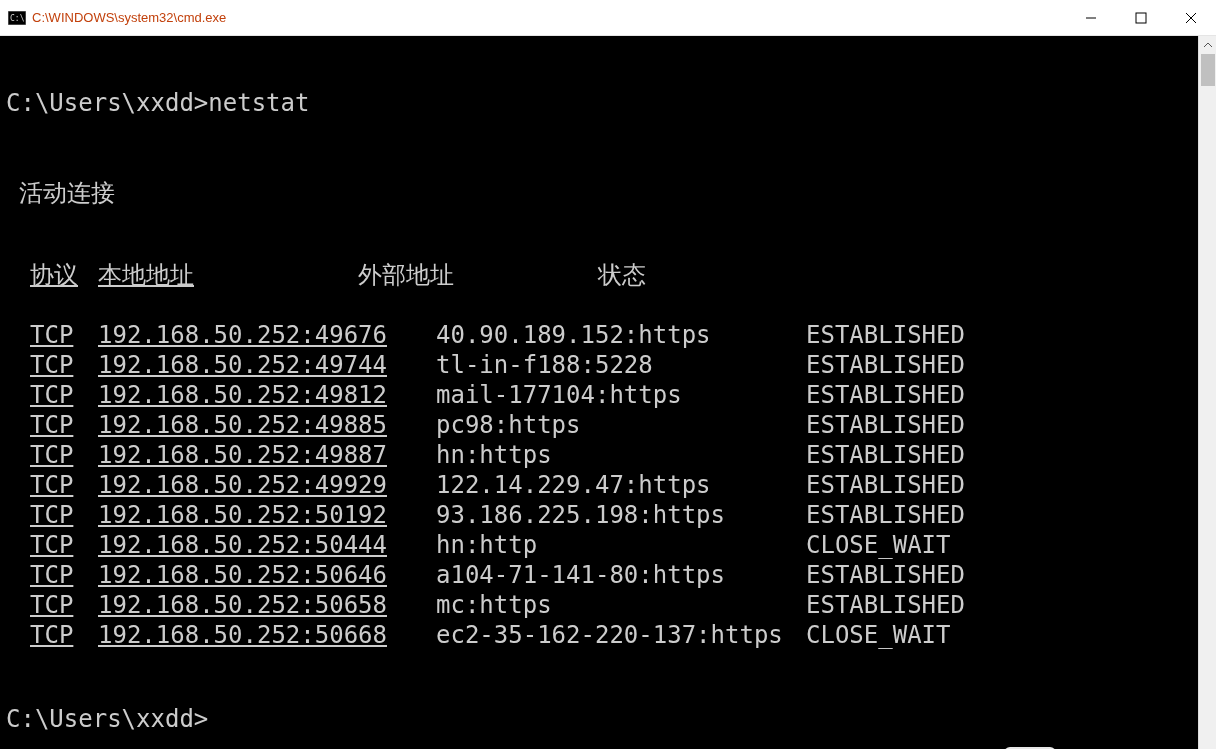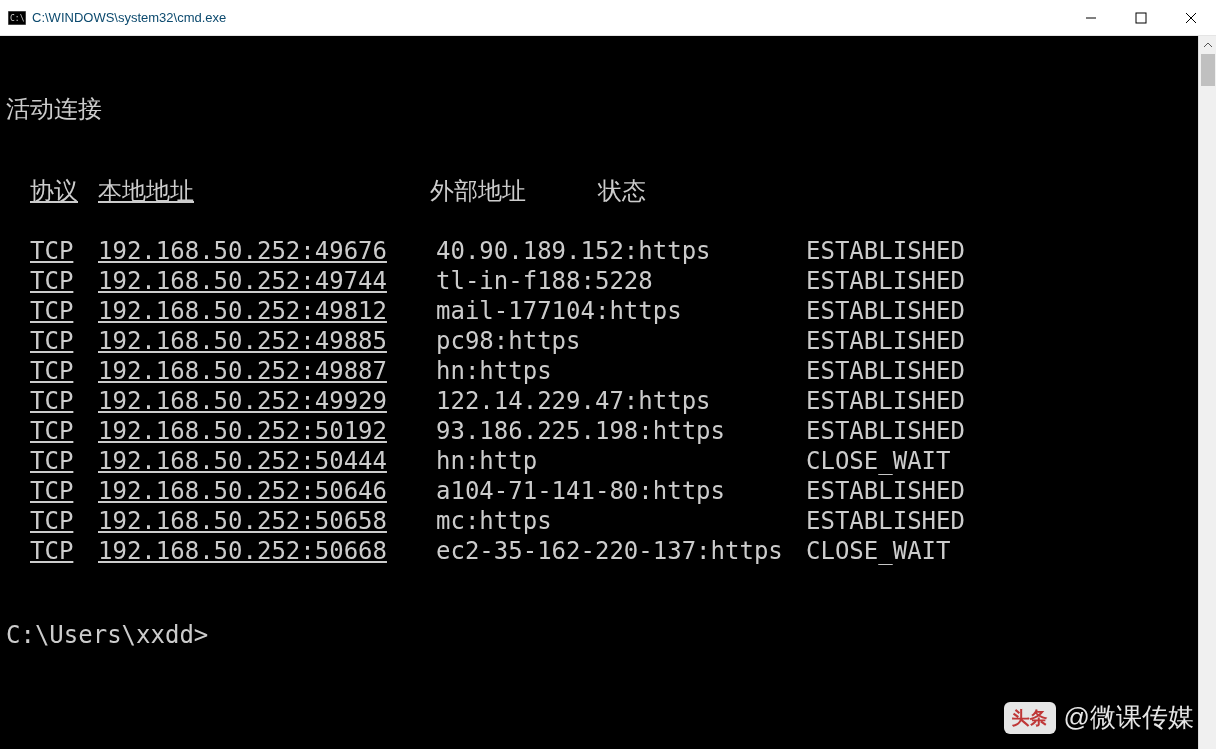--- a/index.html
+++ b/index.html
@@ -21,21 +21,21 @@
     display: flex; align-items: center;
     border-bottom: 1px solid #e5e5e5;
     padding-left: 8px;
   }
   .titlebar .appicon {
     width: 18px; height: 16px;
     display:flex;align-items:center;justify-content:center;
     margin-right:6px;
   }
   .titlebar .title {
-    font-size: 13px; color: #0c4a6e;
+    font-size: 13px; color: #c2410c;
     flex: 0 0 auto;
   }
   .titlebar .spacer { flex: 1 1 auto; }
   .winbtn {
     width: 50px; height: 36px;
     display: flex; align-items: center; justify-content: center;
     font-size: 12px; color: #000;
   }
   .winbtn svg { stroke:#000; }
   .client {
@@ -47,30 +47,30 @@
   .termarea {
     flex: 1 1 auto;
     padding: 22px 0 0 6px;
     font-family: "NSimSun","SimSun","Consolas",monospace;
     font-size: 24px;
     line-height: 30px;
     color: #ccc;
     white-space: pre;
   }
   .prompt-line { margin-bottom: 24px; }
-  .section-title { margin: 6px 0 22px 0; }
+  .section-title { margin: 6px 0 22px 13px; }
   .header-row span,
   .conn-row span { display:inline-block; }
   .col-proto { width: 92px; padding-left:24px;text-decoration:underline;}
   .col-local { width: 338px; text-decoration: underline; }
   .col-foreign{ width: 370px; }
   .col-state { }
   .header-row .col-proto{padding-left:24px;width:92px;}
   .header-row .col-local{width:260px;}
-  .header-row .col-foreign{width:240px;text-align:center;}
+  .header-row .col-foreign{width:240px;}
   .prompt2 { margin-top: 24px; }
   .scrollbar {
     width: 18px; background:#f0f0f0;
     display:flex;flex-direction:column;align-items:center;
     border-left:1px solid #ddd;
   }
   .sb-btn{
     width:18px;height:18px;display:flex;align-items:center;justify-content:center;
     color:#555;font-size:10px;
   }
@@ -120,20 +120,21 @@
     <div class="winbtn">
       <svg width="12" height="12">
           <line x1="1" y1="1" x2="11" y2="11" stroke-width="1"></line>
           <line x1="11" y1="1" x2="1" y2="11" stroke-width="1"></line>
         </svg>
     </div>
   </div>
 
   <div class="client">
     <div class="termarea">
+<div class="prompt-line"><span>C:\Users\xxdd&gt;</span><span>netstat</span></div>
 <div class="section-title">活动连接</div>
 <div class="header-row"><span class="col-proto">协议</span><span class="col-local">本地地址</span><span class="col-foreign">外部地址</span><span class="col-state">状态</span></div>
 <div id="rows-container"><div class="conn-row"><span class="col-proto">TCP</span><span class="col-local">192.168.50.252:49676</span><span class="col-foreign">40.90.189.152:https</span><span class="col-state">ESTABLISHED</span></div><div class="conn-row"><span class="col-proto">TCP</span><span class="col-local">192.168.50.252:49744</span><span class="col-foreign">tl-in-f188:5228</span><span class="col-state">ESTABLISHED</span></div><div class="conn-row"><span class="col-proto">TCP</span><span class="col-local">192.168.50.252:49812</span><span class="col-foreign">mail-177104:https</span><span class="col-state">ESTABLISHED</span></div><div class="conn-row"><span class="col-proto">TCP</span><span class="col-local">192.168.50.252:49885</span><span class="col-foreign">pc98:https</span><span class="col-state">ESTABLISHED</span></div><div class="conn-row"><span class="col-proto">TCP</span><span class="col-local">192.168.50.252:49887</span><span class="col-foreign">hn:https</span><span class="col-state">ESTABLISHED</span></div><div class="conn-row"><span class="col-proto">TCP</span><span class="col-local">192.168.50.252:49929</span><span class="col-foreign">122.14.229.47:https</span><span class="col-state">ESTABLISHED</span></div><div class="conn-row"><span class="col-proto">TCP</span><span class="col-local">192.168.50.252:50192</span><span class="col-foreign">93.186.225.198:https</span><span class="col-state">ESTABLISHED</span></div><div class="conn-row"><span class="col-proto">TCP</span><span class="col-local">192.168.50.252:50444</span><span class="col-foreign">hn:http</span><span class="col-state">CLOSE_WAIT</span></div><div class="conn-row"><span class="col-proto">TCP</span><span class="col-local">192.168.50.252:50646</span><span class="col-foreign">a104-71-141-80:https</span><span class="col-state">ESTABLISHED</span></div><div class="conn-row"><span class="col-proto">TCP</span><span class="col-local">192.168.50.252:50658</span><span class="col-foreign">mc:https</span><span class="col-state">ESTABLISHED</span></div><div class="conn-row"><span class="col-proto">TCP</span><span class="col-local">192.168.50.252:50668</span><span class="col-foreign">ec2-35-162-220-137:https</span><span class="col-state">CLOSE_WAIT</span></div></div>
 <div class="prompt2"><span>C:\Users\xxdd&gt;</span></div>
     </div>
 
     <div class="scrollbar">
       <div class="sb-btn">
         <svg width="10" height="10">
             <polyline points="1,7 5,3 9,7" fill="none" stroke="#555" stroke-width="1"></polyline>

